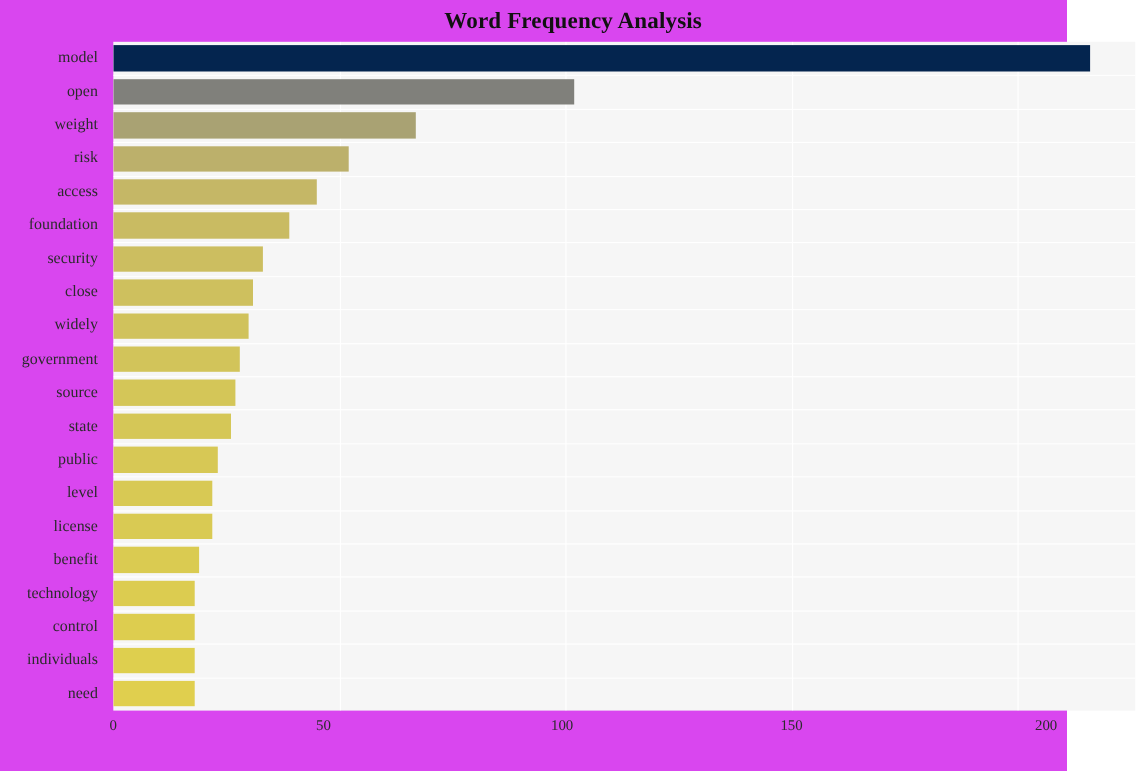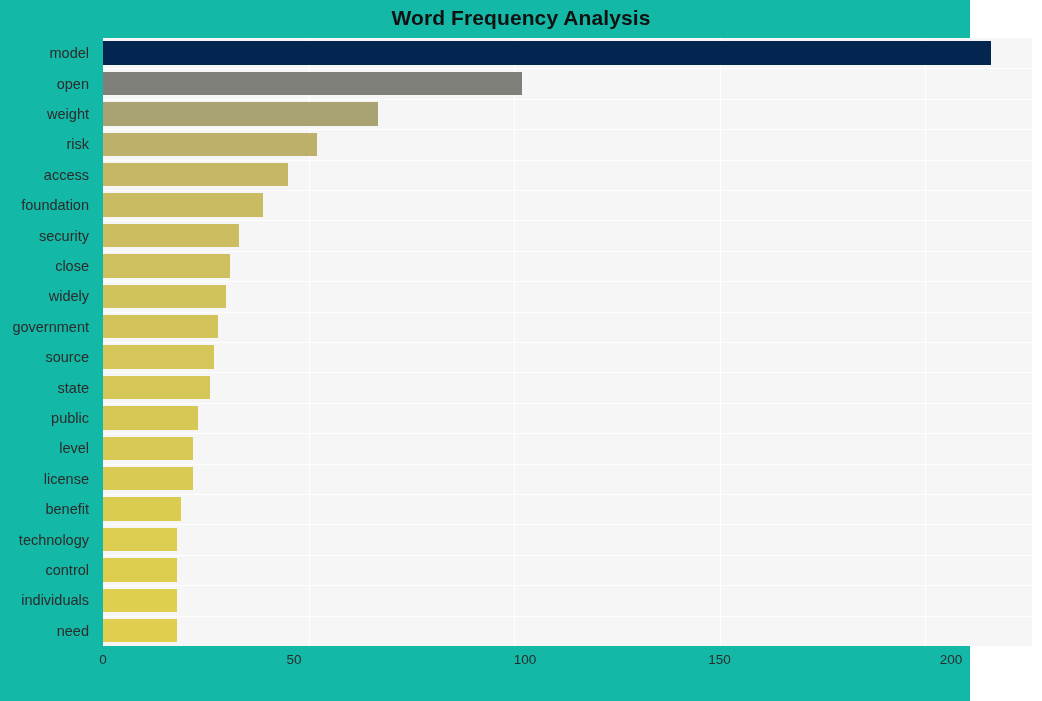--- a/index.html
+++ b/index.html
@@ -11,21 +11,22 @@
     width: 1042px;
     height: 701px;
     font-family: "Liberation Sans", sans-serif;
     overflow: hidden;
   }
 
   #chart-root {
     position: relative;
     width: 970px;
     height: 701px;
-    background: #14b8a6;
+    background: #d946ef;
+    font-family: Liberation Serif, serif;
   }
 
   #chart-title {
     position: absolute;
     left: 0;
     top: 6px;
     width: 1042px;
     text-align: center;
     font-size: 21px;
     font-weight: bold;
@@ -228,19 +229,19 @@
         <div class="bar" title="individuals: 18" style="width: 73.9912px; height: 23.408px; top: 3.496px; background: rgb(222, 207, 78);"></div>
       </div>
       <div class="bar-band" style="top: 577.6px; height: 30.4px; width: 929px;">
         <div class="bar" title="need: 18" style="width: 73.9912px; height: 23.408px; top: 3.496px; background: rgb(224, 207, 78);"></div>
       </div>
     </div>
 
   <div id="x-axis">
       <div class="xtick" style="left: 0px;">0</div>
       <div class="xtick" style="left: 191px;">50</div>
-      <div class="xtick" style="left: 422px;">100</div>
+      <div class="xtick" style="left: 408px;">100</div>
       <div class="xtick" style="left: 616.593px; text-align: center;">150</div>
       <div class="xtick" style="left: 848px; text-align: center;">200</div>
     </div>
 
 
 </div>
 
 </body></html>

